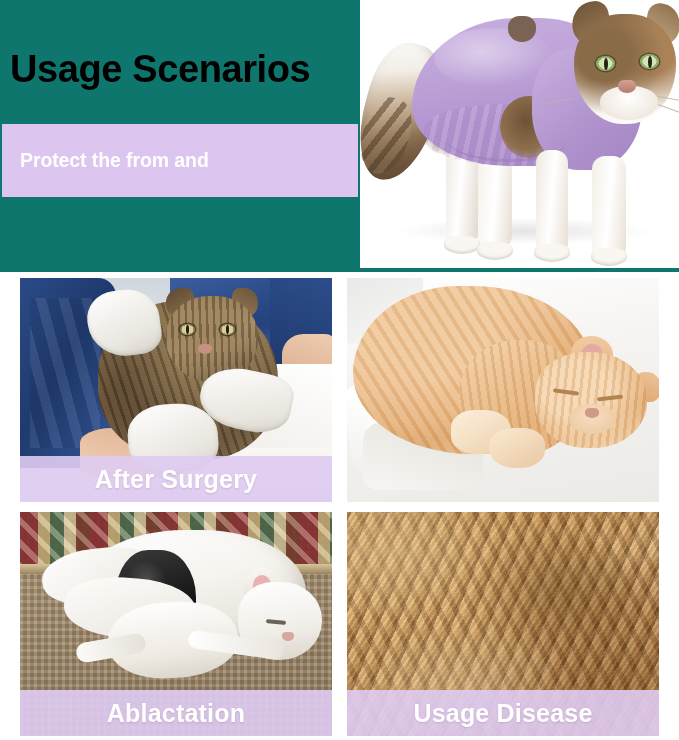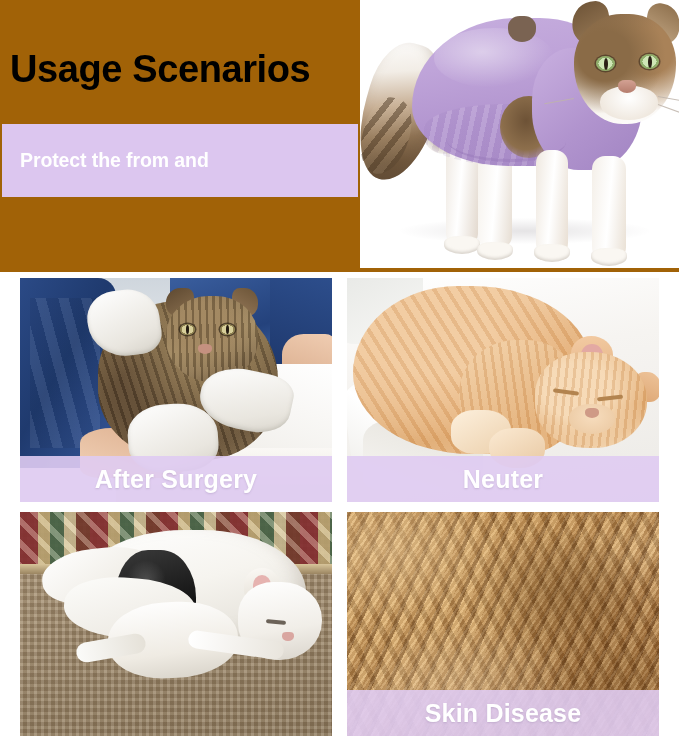--- a/index.html
+++ b/index.html
@@ -6,21 +6,21 @@
   * { margin:0; padding:0; box-sizing:border-box; }
   html,body { background:#ffffff; }
   body {
     width:679px; height:740px;
     font-family:"Liberation Sans", sans-serif;
     position:relative; overflow:hidden;
     -webkit-font-smoothing:antialiased;
   }
 
   
-  #hero { position:absolute; left:0; top:0; width:679px; height:272px; background:#a16207; }
+  #hero { position:absolute; left:0; top:0; width:679px; height:272px; background:#0f766e; }
 
   #page-title {
     position:absolute; left:10px; top:50px;
     font-size:38px; font-weight:bold; color:#000;
     letter-spacing:-0.4px; line-height:1.0; white-space:nowrap;
   }
 
   #tagline-banner {
     position:absolute; left:2px; top:124px; width:356px; height:73px;
     background:#DCC6EF;
@@ -353,50 +353,50 @@
       <div class="ear"></div>
       <div class="ear2"></div>
       <div class="head"></div>
       <div class="closedEye ce1"></div>
       <div class="closedEye ce2"></div>
       <div class="snout"></div>
       <div class="nose2"></div>
       <div class="pawA"></div>
       <div class="pawB"></div>
     </div>
-    <figcaption class="card-label">
-      <span>Neuter</span>
-    </figcaption>
   </figure>
 
   <figure class="scenario-card">
     <div class="photo p-abl">
       <div class="weave"></div>
       <div class="kilim"></div>
       <div class="kilimEdge"></div>
       <div class="momBody"></div>
       <div class="momEar"></div>
       <div class="momHead"></div>
       <div class="momEye"></div>
       <div class="momNose"></div>
       <div class="kit kitW1"></div>
       <div class="kit kitBlk"></div>
       <div class="kit kitW2"></div>
       <div class="kit kitW3"></div>
       <div class="kitTail"></div>
       <div class="kitLeg"></div>
     </div>
+    <figcaption class="card-label">
+      <span>Ablactation</span>
+    </figcaption>
   </figure>
 
   <figure class="scenario-card">
     <div class="photo p-skin">
       <div class="wave w1"></div>
       <div class="wave w2"></div>
       <div class="wave w3"></div>
       <div class="wave w4"></div>
       <div class="strands"></div>
     </div>
     <figcaption class="card-label">
-      <span>Skin Disease</span>
+      <span>Usage Disease</span>
     </figcaption>
   </figure>
 
 </section>
 
 </body></html>

